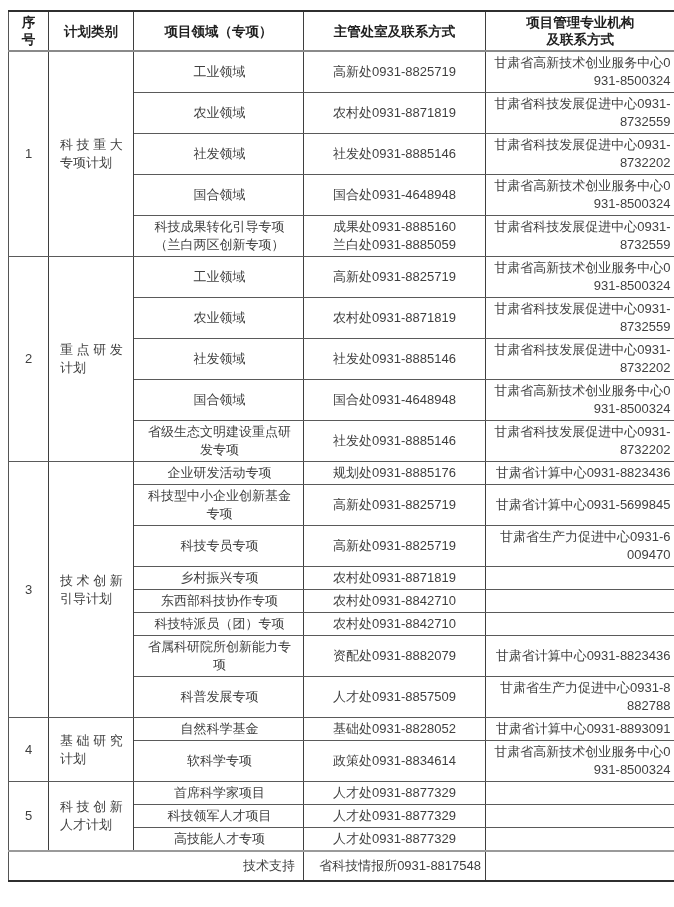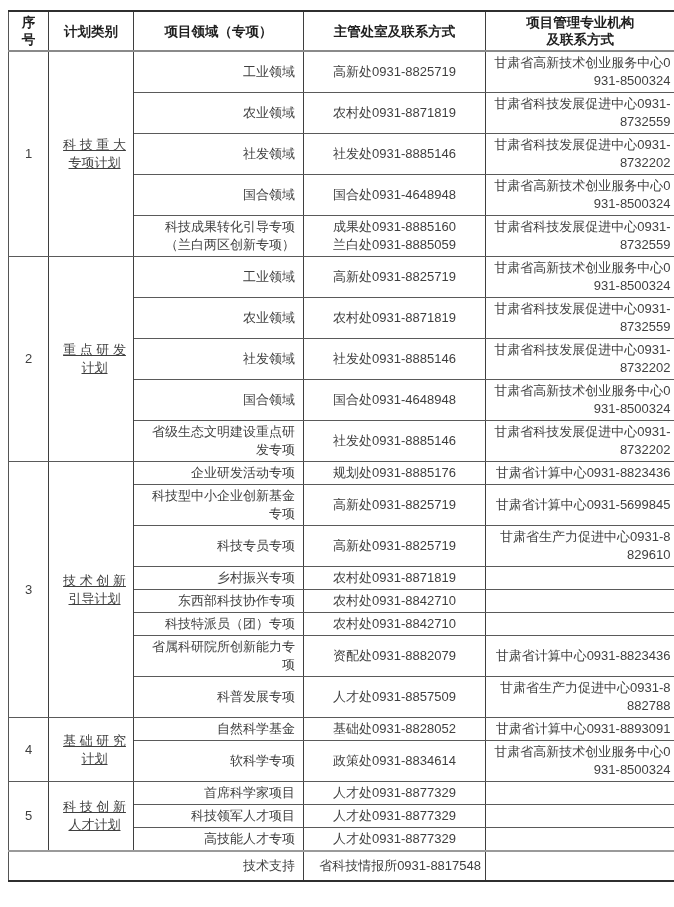--- a/index.html
+++ b/index.html
@@ -50,26 +50,25 @@
     text-align: center;
     padding: 2px 4px;
     border-bottom: 2px solid #8a8a8a;
     border-top: none;
     height: 34px;
   }
   td.col-serial {
     text-align: center;
   }
   td.col-category {
-    text-align: center;
+    text-align: left;
     padding: 2px 4px 2px 11px;
-    text-decoration: underline;
   }
   td.col-field {
-    text-align: right;
+    text-align: center;
     padding: 2px 8px 2px 10px;
   }
   td.col-office {
     text-align: center;
     padding: 2px 4px;
   }
   td.col-agency {
     text-align: right;
     word-break: break-all;
     padding: 2px 4px 2px 8px;
@@ -172,21 +171,21 @@
         <td class="col-agency">甘肃省计算中心0931-8823436</td>
       </tr>
       <tr>
         <td class="col-field">科技型中小企业创新基金专项</td>
         <td class="col-office">高新处0931-8825719</td>
         <td class="col-agency">甘肃省计算中心0931-5699845</td>
       </tr>
       <tr>
         <td class="col-field">科技专员专项</td>
         <td class="col-office">高新处0931-8825719</td>
-        <td class="col-agency">甘肃省生产力促进中心0931-8829610</td>
+        <td class="col-agency">甘肃省生产力促进中心0931-6009470</td>
       </tr>
       <tr>
         <td class="col-field">乡村振兴专项</td>
         <td class="col-office">农村处0931-8871819</td>
         <td class="col-agency"></td>
       </tr>
       <tr>
         <td class="col-field">东西部科技协作专项</td>
         <td class="col-office">农村处0931-8842710</td>
         <td class="col-agency"></td>

